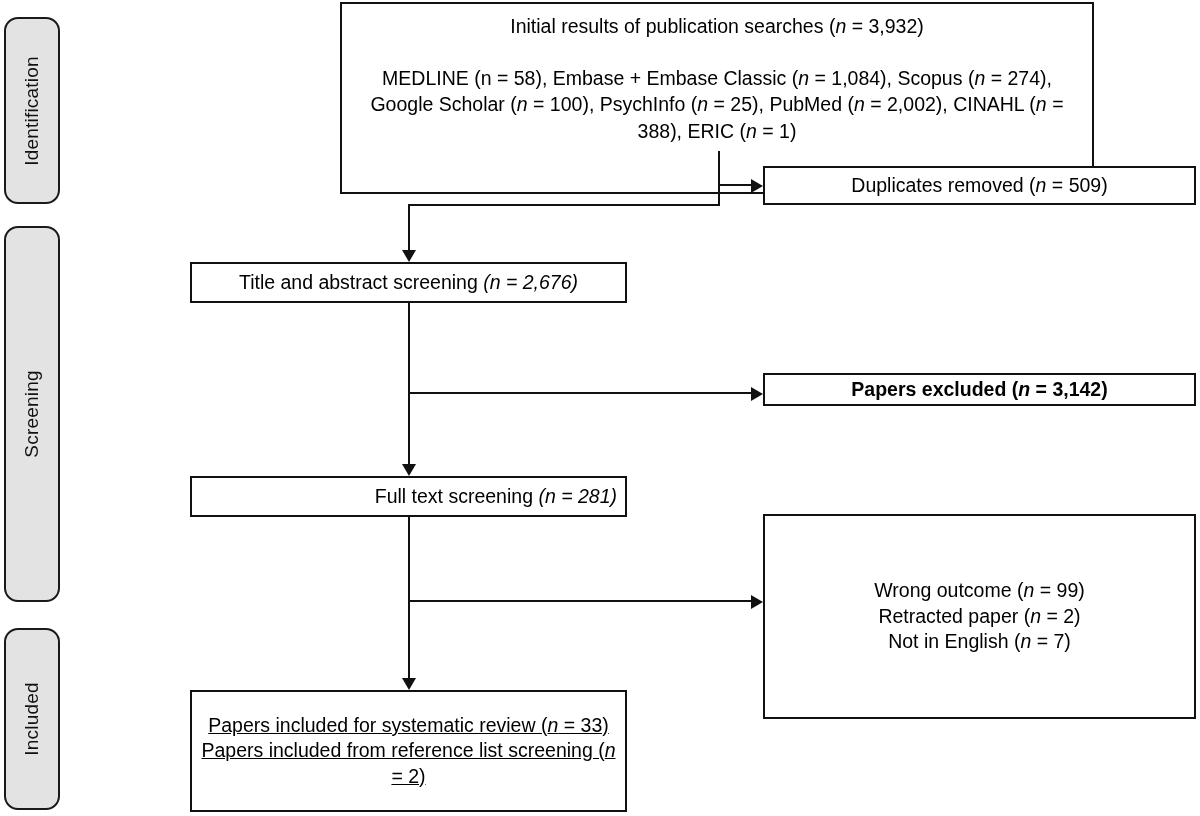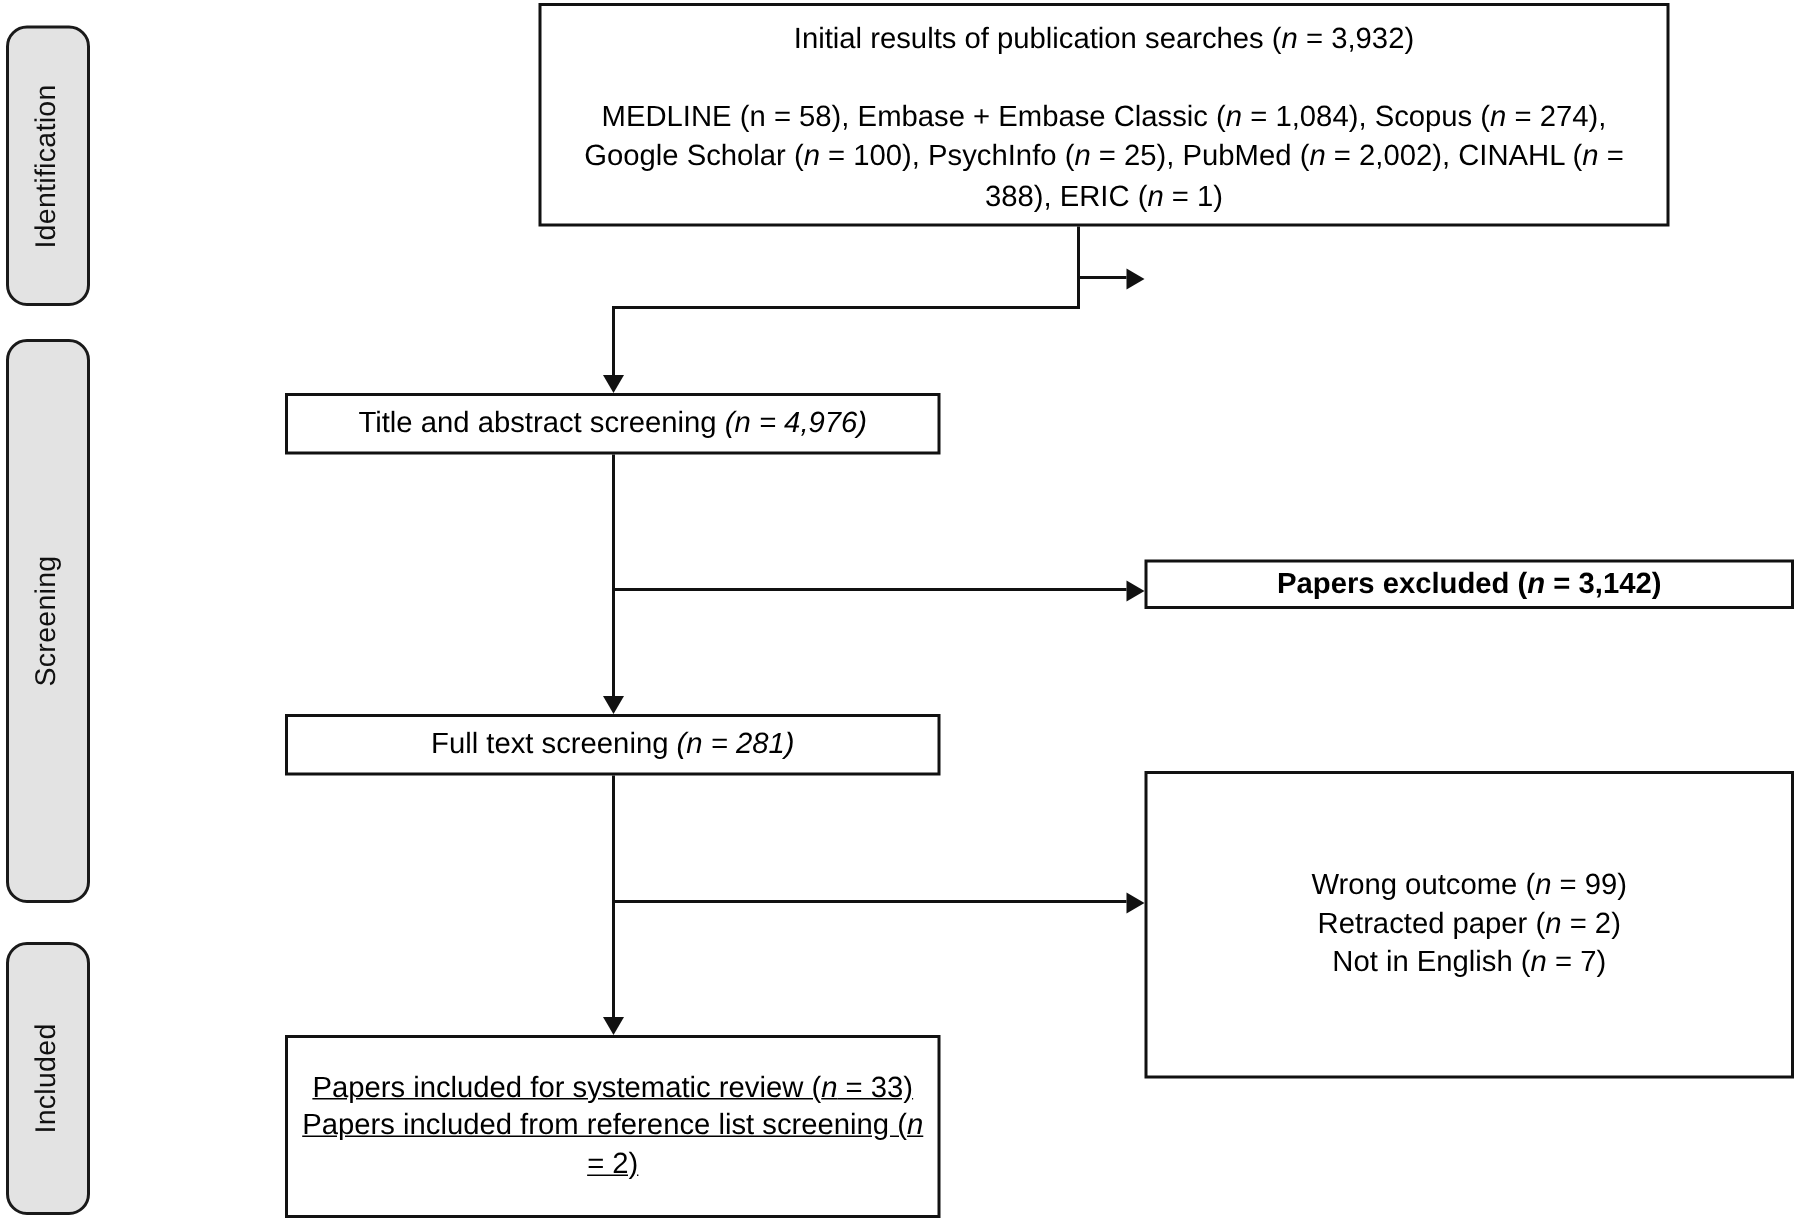--- a/index.html
+++ b/index.html
@@ -83,35 +83,38 @@
   </div>
 
   <div class="stage-pill" id="pill-screening" style="left:4px;top:226px;width:56px;height:376px;">
     <span class="stage-text">Screening</span>
   </div>
 
   <div class="stage-pill" id="pill-included" style="left:4px;top:628px;width:56px;height:182px;">
     <span class="stage-text">Included</span>
   </div>
 
-  <div class="box" id="box-sources" style="left:359px;top:2px;width:754px;height:149px;">
+  <div class="box" id="box-sources" style="left:340px;top:2px;width:754px;height:192px;">
     <span class="para title">Initial results of publication searches (<i>n</i> = 3,932)</span>
     <span class="para sources">MEDLINE (n = 58), Embase + Embase Classic (<i>n</i> = 1,084), Scopus (<i>n</i> = 274), Google Scholar (<i>n</i> = 100), PsychInfo (<i>n</i> = 25), PubMed (<i>n</i> = 2,002), CINAHL (<i>n</i> = 388), ERIC (<i>n</i> = 1)</span>
   </div>
 
+  <div class="box" id="box-duplicates" style="left:763px;top:166px;width:433px;height:39px;">
+    <span class="line">Duplicates removed (<i>n</i> = 509)</span>
+  </div>
 
   <div class="box" id="box-title-abstract" style="left:190px;top:262px;width:437px;height:41px;">
-    <span class="line">Title and abstract screening <i>(n = 4,976)</i></span>
+    <span class="line">Title and abstract screening <i>(n = 2,676)</i></span>
   </div>
 
   <div class="box" id="box-excluded-screening" style="left:763px;top:373px;width:433px;height:33px;font-weight:bold;">
     <span class="line">Papers excluded (<i>n</i> = 3,142)</span>
   </div>
 
-  <div class="box" id="box-full-text" style="left:190px;top:476px;width:437px;height:41px;">
+  <div class="box" id="box-full-text" style="left:190px;top:476px;width:437px;height:41px;text-align:right;">
     <span class="line">Full text screening <i>(n = 281)</i></span>
   </div>
 
   <div class="box" id="box-excluded-detail" style="left:763px;top:514px;width:433px;height:205px;">
     <span class="line">Wrong outcome (<i>n</i> = 99)</span>
     <span class="line">Retracted paper (<i>n</i> = 2)</span>
     <span class="line">Not in English (<i>n</i> = 7)</span>
   </div>
 
   <div class="box" id="box-included" style="left:190px;top:690px;width:437px;height:122px;text-decoration:underline;">

